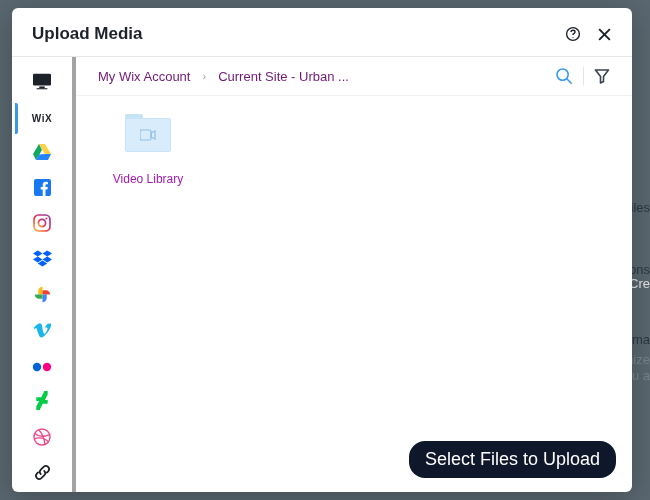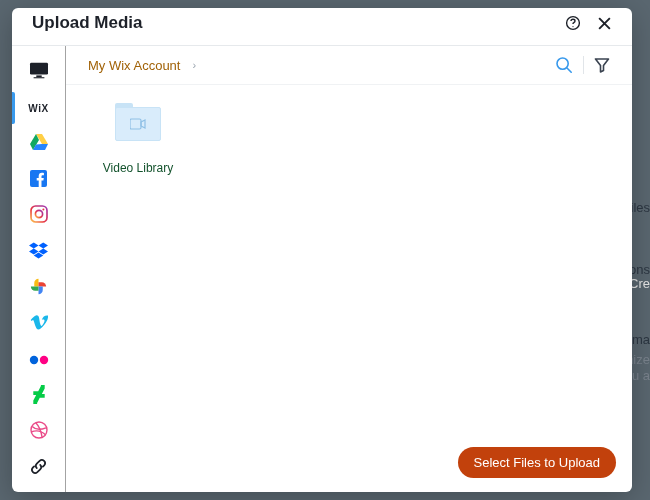--- a/index.html
+++ b/index.html
@@ -28,38 +28,38 @@
     border-radius: 6px;
     box-shadow: 0 6px 30px rgba(0,0,0,.25);
     display: flex;
     flex-direction: column;
     overflow: hidden;
   }
   .titlebar {
     display: flex;
     align-items: center;
     justify-content: space-between;
-    padding: 5px 20px 12px 20px;
+    padding: 16px 20px 12px 20px;
     border-bottom: 1px solid #e6e9ec;
   }
   .title {
     font-size: 17px;
     font-weight: 600;
     color: #1d2129;
   }
   .title-actions { display: flex; gap: 16px; align-items: center; }
   .icon-btn { cursor: pointer; color: #1d2129; display:flex; align-items:center; justify-content:center; }
   .body {
     flex: 1;
     display: flex;
     min-height: 0;
   }
   .sidebar {
-    width: 54px;
-    border-right: 1px solid #a3a3a3;
+    width: 64px;
+    border-right: 4px solid #a3a3a3;
     display: flex;
     flex-direction: column;
     align-items: center;
     padding-top: 8px;
     gap: 0;
     overflow: hidden;
   }
   .side-item {
     width: 54px;
     height: 36px;
@@ -88,21 +88,21 @@
   }
   .toolbar {
     display: flex;
     align-items: center;
     padding: 10px 22px 10px 22px;
     border-bottom: 1px solid #f0f2f4;
     font-size: 13px;
     color: #3a4350;
     gap: 10px;
   }
-  .crumb { color: #a16207; cursor: pointer; }
+  .crumb { color: #701a75; cursor: pointer; }
   .chevron { color: #9aa4af; font-size: 11px; margin: 0 2px; }
   .tool-spacer { flex: 1; }
   .tool-icon { color: #3899ec; cursor: pointer; display:flex; }
   .tool-divider { width:1px; height:18px; background:#e1e5e9; }
   .content {
     flex: 1;
     padding: 18px 22px;
   }
   .folder-item {
     width: 100px;
@@ -126,29 +126,29 @@
     position: absolute;
     top: 4px; left: 0;
     width: 46px; height: 34px;
     background: #d9ecfb;
     border-radius: 2px;
     border: 1px solid #c8e3f6;
     display:flex; align-items:center; justify-content:center;
   }
   .folder-name {
     font-size: 12px;
-    color: #14532d;
+    color: #a21caf;
   }
   .upload-btn {
     position: absolute;
     right: 16px;
     bottom: 14px;
-    background: #c2410c;
+    background: #0f172a;
     color: #fff;
-    font-size: 13px;
+    font-size: 18px;
     padding: 8px 16px;
     border-radius: 16px;
     border: none;
     cursor: pointer;
   }
 </style>
 </head>
 <body>
 
 <div class="bg-text" style="top:198px">Files</div>
@@ -282,20 +282,21 @@
               <path d="M11.8 8.2 a3.4 3.4 0 0 1 0 4.8 l-3 3 a3.4 3.4 0 0 1-4.8-4.8 l1.4-1.4"></path>
             </svg>
         </span>
       </div>
     </div>
 
     <div class="main">
       <div class="toolbar">
         <span class="crumb">My Wix Account</span>
         <span class="chevron">›</span>
+        <span class="crumb">Current Site - Urban ...</span>
         <span class="tool-spacer"></span>
         <span class="tool-icon">
           <svg width="18" height="18" viewBox="0 0 18 18" fill="none" stroke="currentColor" stroke-width="1.6">
               <circle cx="7.6" cy="7.6" r="5.6"></circle>
               <path d="M12 12 L16.2 16.2" stroke-linecap="round"></path>
             </svg>
         </span>
         <span class="tool-divider"></span>
         <span class="tool-icon" style="color:#3a4350">
           <svg width="16" height="16" viewBox="0 0 16 16" fill="none" stroke="currentColor" stroke-width="1.6" stroke-linejoin="round">

